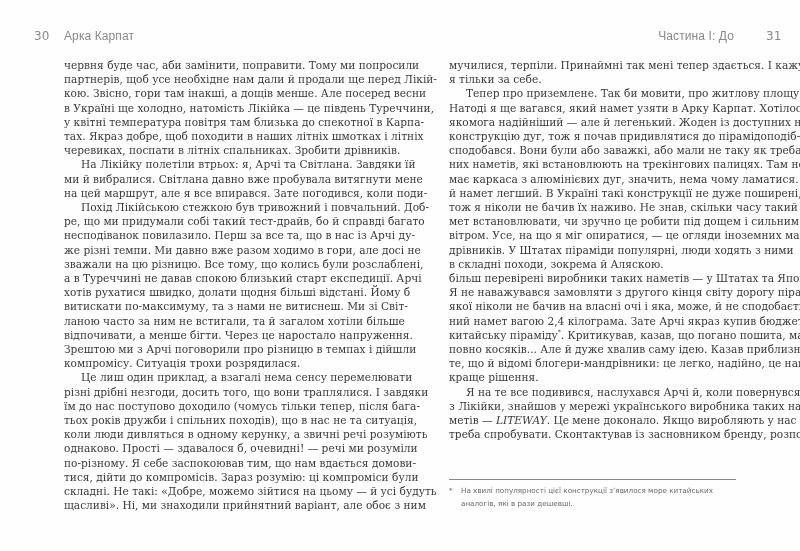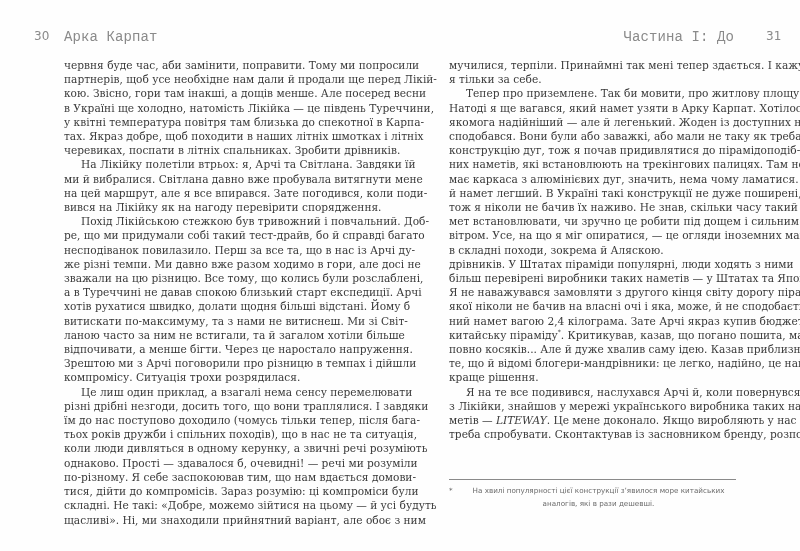--- a/index.html
+++ b/index.html
@@ -1,36 +1,36 @@
 <!DOCTYPE html>
 <html><head>
 <meta charset="utf-8">
 <style>
   html, body { margin: 0; padding: 0; background: #ffffff; }
   body { width: 800px; height: 551px; position: relative; overflow: hidden; }
   .spread { position: absolute; left: 0; top: 0; width: 800px; height: 551px; background: #fefefe; }
   .page { position: absolute; top: 0; height: 551px; width: 400px; }
   .page.left { left: 0; }
   .page.right { left: 400px; }
-  .running-head { position: absolute; top: 29px; font-family: Liberation Mono, monospace; font-size: 14px; color: #8a8a8a; letter-spacing: 0.1px; }
+  .running-head { position: absolute; top: 29px; font-family: Liberation Sans, sans-serif; font-size: 12px; color: #8a8a8a; letter-spacing: 0.1px; }
   .page-num { position: absolute; top: 29px; font-family: "DejaVu Sans", sans-serif; font-size: 12px; color: #8a8a8a; text-align: center; }
   .left .page-num { left: 34px; }
   .left .running-head { left: 64px; }
   .right .page-num { left: 366px; }
   .right .running-head { right: 66px; text-align: center; }
   .body-text { position: absolute; top: 58px; font-family: "DejaVu Serif", serif; font-size: 10.6px; line-height: 14.2px; color: #3a3a3a; text-align: justify; hyphens: manual; }
   .left .body-text { left: 64px; width: 287px; }
   .right .body-text { left: 49px; width: 287px; }
   .body-text p { margin: 0; }
   .body-text .line { display: block; text-align: justify; text-align-last: justify; white-space: nowrap; }
   .body-text .line.last { text-align-last: left; }
   .footnote-rule { position: absolute; left: 49px; top: 479px; width: 287px; height: 1px; background: #8a8a8a; }
   .footnote { position: absolute; left: 49px; top: 485px; width: 287px; font-family: "DejaVu Sans", sans-serif; font-size: 7.2px; line-height: 12.5px; color: #6a6a6a; }
   .footnote .mark { position: absolute; left: 0; top: 0; }
-  .footnote .fn-text { margin-left: 12px; display: block; text-align: center; }
+  .footnote .fn-text { margin-left: 12px; display: block; }
   sup { font-size: 6px; vertical-align: super; line-height: 0; }
   em { }
 </style>
 </head>
 <body>
 
 <div class="spread">
   <div class="page left">
     <span class="page-num">30</span>
     <span class="running-head">Арка Карпат</span>
@@ -41,21 +41,20 @@
           <span class="line">кою. Звісно, гори там інакші, а дощів менше. Але посеред весни</span>
           <span class="line">в Україні ще холодно, натомість Лікійка — це південь Туреччини,</span>
           <span class="line">у квітні температура повітря там близька до спекотної в Карпа-</span>
           <span class="line">тах. Якраз добре, щоб походити в наших літніх шмотках і літніх</span>
           <span class="line last">черевиках, поспати в літніх спальниках. Зробити дрівників.</span>
         </p>
         <p>
           <span class="line" style="padding-left: 17px;">На Лікійку полетіли втрьох: я, Арчі та Світлана. Завдяки їй</span>
           <span class="line">ми й вибралися. Світлана давно вже пробувала витягнути мене</span>
           <span class="line">на цей маршрут, але я все впирався. Зате погодився, коли поди-</span>
-          <span class="line last">вився на Лікійку як на нагоду перевірити спорядження.</span>
         </p>
         <p>
           <span class="line" style="padding-left: 17px;">Похід Лікійською стежкою був тривожний і повчальний. Доб-</span>
           <span class="line">ре, що ми придумали собі такий тест-драйв, бо й справді багато</span>
           <span class="line">несподіванок повилазило. Перш за все та, що в нас із Арчі ду-</span>
           <span class="line">же різні темпи. Ми давно вже разом ходимо в гори, але досі не</span>
           <span class="line">зважали на цю різницю. Все тому, що колись були розслаблені,</span>
           <span class="line">а в Туреччині не давав спокою близький старт експедиції. Арчі</span>
           <span class="line">хотів рухатися швидко, долати щодня більші відстані. Йому б</span>
           <span class="line">витискати по-максимуму, та з нами не витиснеш. Ми зі Світ-</span>
@@ -83,30 +82,30 @@
     <span class="page-num">31</span>
     <div class="body-text" id="right-body">
         <p>
           <span class="line">мучилися, терпіли. Принаймні так мені тепер здається. І кажу</span>
           <span class="line last">я тільки за себе.</span>
         </p>
         <p>
           <span class="line" style="padding-left: 17px;">Тепер про приземлене. Так би мовити, про житлову площу.</span>
           <span class="line">Натоді я ще вагався, який намет узяти в Арку Карпат. Хотілося</span>
           <span class="line">якомога надійніший — але й легенький. Жоден із доступних не</span>
+          <span class="line">конструкцію дуг, тож я почав придивлятися до пірамідоподіб-</span>
           <span class="line">сподобався. Вони були або заважкі, або мали не таку як треба</span>
-          <span class="line">конструкцію дуг, тож я почав придивлятися до пірамідоподіб-</span>
           <span class="line">них наметів, які встановлюють на трекінгових палицях. Там не-</span>
           <span class="line">має каркаса з алюмінієвих дуг, значить, нема чому ламатися. Та</span>
           <span class="line">й намет легший. В Україні такі конструкції не дуже поширені,</span>
           <span class="line">тож я ніколи не бачив їх наживо. Не знав, скільки часу такий на-</span>
           <span class="line">мет встановлювати, чи зручно це робити під дощем і сильним</span>
           <span class="line">вітром. Усе, на що я міг опиратися, — це огляди іноземних ман-</span>
+          <span class="line">дрівників. У Штатах піраміди популярні, люди ходять з ними</span>
           <span class="line last">в складні походи, зокрема й Аляскою.</span>
-          <span class="line">дрівників. У Штатах піраміди популярні, люди ходять з ними</span>
         </p>
         <p>
           <span class="line">більш перевірені виробники таких наметів — у Штатах та Японії.</span>
           <span class="line">Я не наважувався замовляти з другого кінця світу дорогу піраміду,</span>
           <span class="line last">якої ніколи не бачив на власні очі і яка, може, й не сподобається.</span>
         </p>
         <p>
           <span class="line">ний намет вагою 2,4 кілограма. Зате Арчі якраз купив бюджетну</span>
           <span class="line">китайську піраміду<sup>*</sup>. Критикував, казав, що погано пошита, має</span>
           <span class="line">повно косяків... Але й дуже хвалив саму ідею. Казав приблизно</span>

